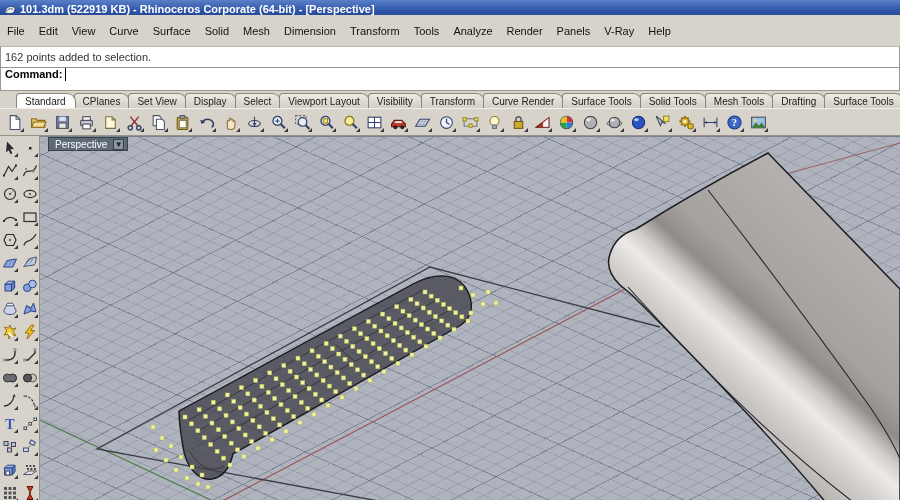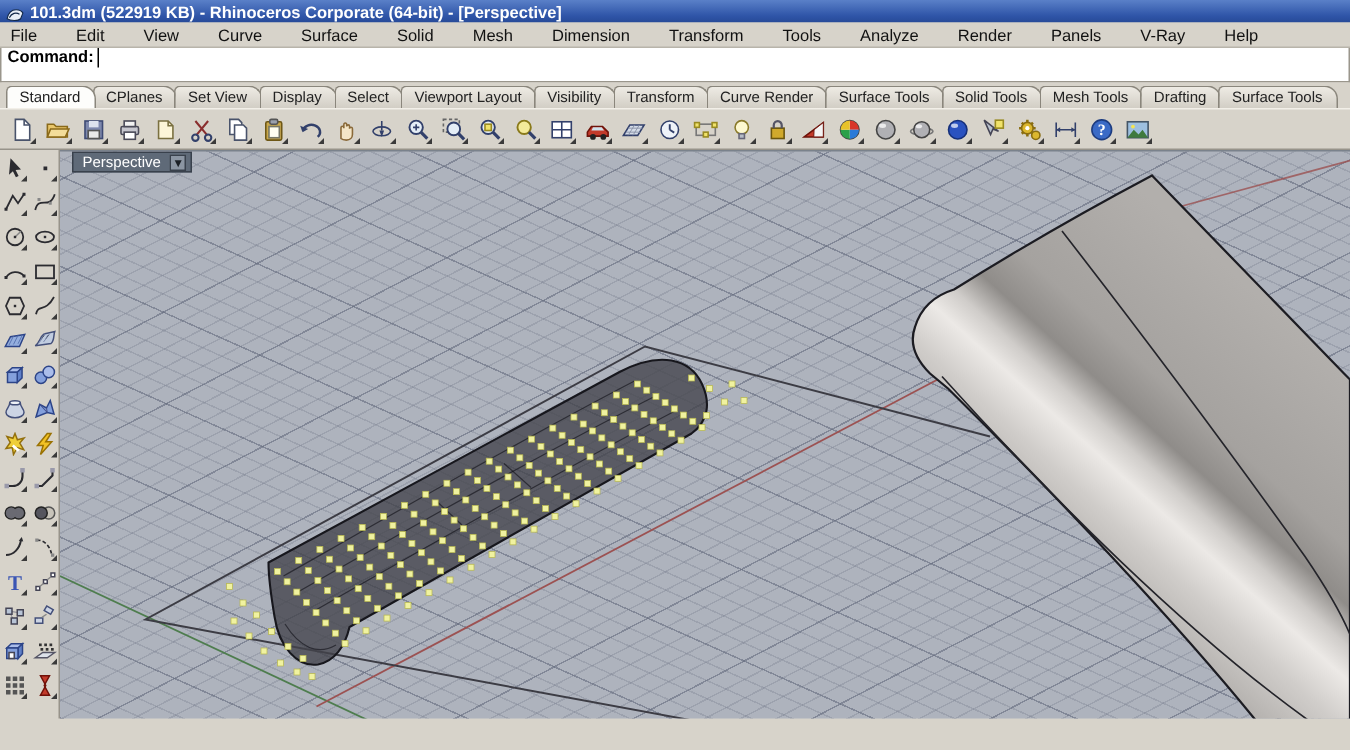--- a/index.html
+++ b/index.html
@@ -7,35 +7,35 @@
     font-family:"Liberation Sans", sans-serif; }
   #app { width:900px; height:500px; background:#d7d3ca; position:relative; }
 
   
   .titlebar { height:15px; background:linear-gradient(#5a80c8,#2f55a8 70%,#274a98);
     color:#fff; font-size:11px; font-weight:bold; display:flex; align-items:flex-end;
     padding:0 4px; gap:4px; }
   .titlebar .appico { width:12px; height:11px; flex:0 0 auto; }
 
   
-  .menubar { height:17px; background:#d7d3ca; display:flex; align-items:flex-end;
-    font-size:11px; color:#111; border-bottom:1px solid #b8b4aa;gap:12px; }
+  .menubar { height:32px; background:#d7d3ca; display:flex; align-items:center;
+    font-size:11px; color:#111; border-bottom:1px solid #b8b4aa; }
   .menubar span { padding:1px 7px; cursor:default; }
 
   
   .histline { height:21px; background:#fff; border:1px solid #9a968c; border-top:none;
     font-size:11px; color:#333; display:flex; align-items:center; padding-left:4px; }
   .cmdline { height:23px; background:#fff; border:1px solid #9a968c; border-top:none;
     font-size:11px; color:#000; display:flex; align-items:flex-start; padding-left:4px; }
   .cmdline b { font-weight:bold; margin-right:3px; }
   .caret { display:inline-block; width:1px; height:13px; background:#000; }
 
   
   .tabbar { height:17px; background:#d7d3ca; display:flex; align-items:flex-end;
-    padding-left:4px; overflow:hidden; }
+    padding-left:16px; overflow:hidden; }
   .tab { font-size:10px; color:#222; background:linear-gradient(#eeebe4,#d2cec5);
     border:1px solid #8a867c; border-bottom:none; border-radius:4px 9px 0 0;
     padding:2px 9px 1px 8px; margin-right:-2px; white-space:nowrap; cursor:default; }
   .tab.active { background:#fdfdfb; position:relative; z-index:2; }
 
   
   .toolbar { height:28px; background:#d7d3ca; border-top:1px solid #f2efe8;
     border-bottom:1px solid #97938a; display:flex; align-items:center; padding-left:3px; }
   .tbico { width:23px; height:23px; margin-right:1px; position:relative;
     display:flex; align-items:center; justify-content:center; border:1px solid transparent; }
@@ -92,20 +92,23 @@
       <span>Dimension</span>
       <span>Transform</span>
       <span>Tools</span>
       <span>Analyze</span>
       <span>Render</span>
       <span>Panels</span>
       <span>V-Ray</span>
       <span>Help</span>
     </div>
 
+  <div class="histline">
+    <span>162 points added to selection.</span>
+  </div>
 
   <div class="cmdline">
     <b>Command:</b>
     <span class="caret"></span>
   </div>
 
   <div class="tabbar" id="tabbar">
       <div class="tab active">Standard</div>
       <div class="tab">CPlanes</div>
       <div class="tab">Set View</div>

